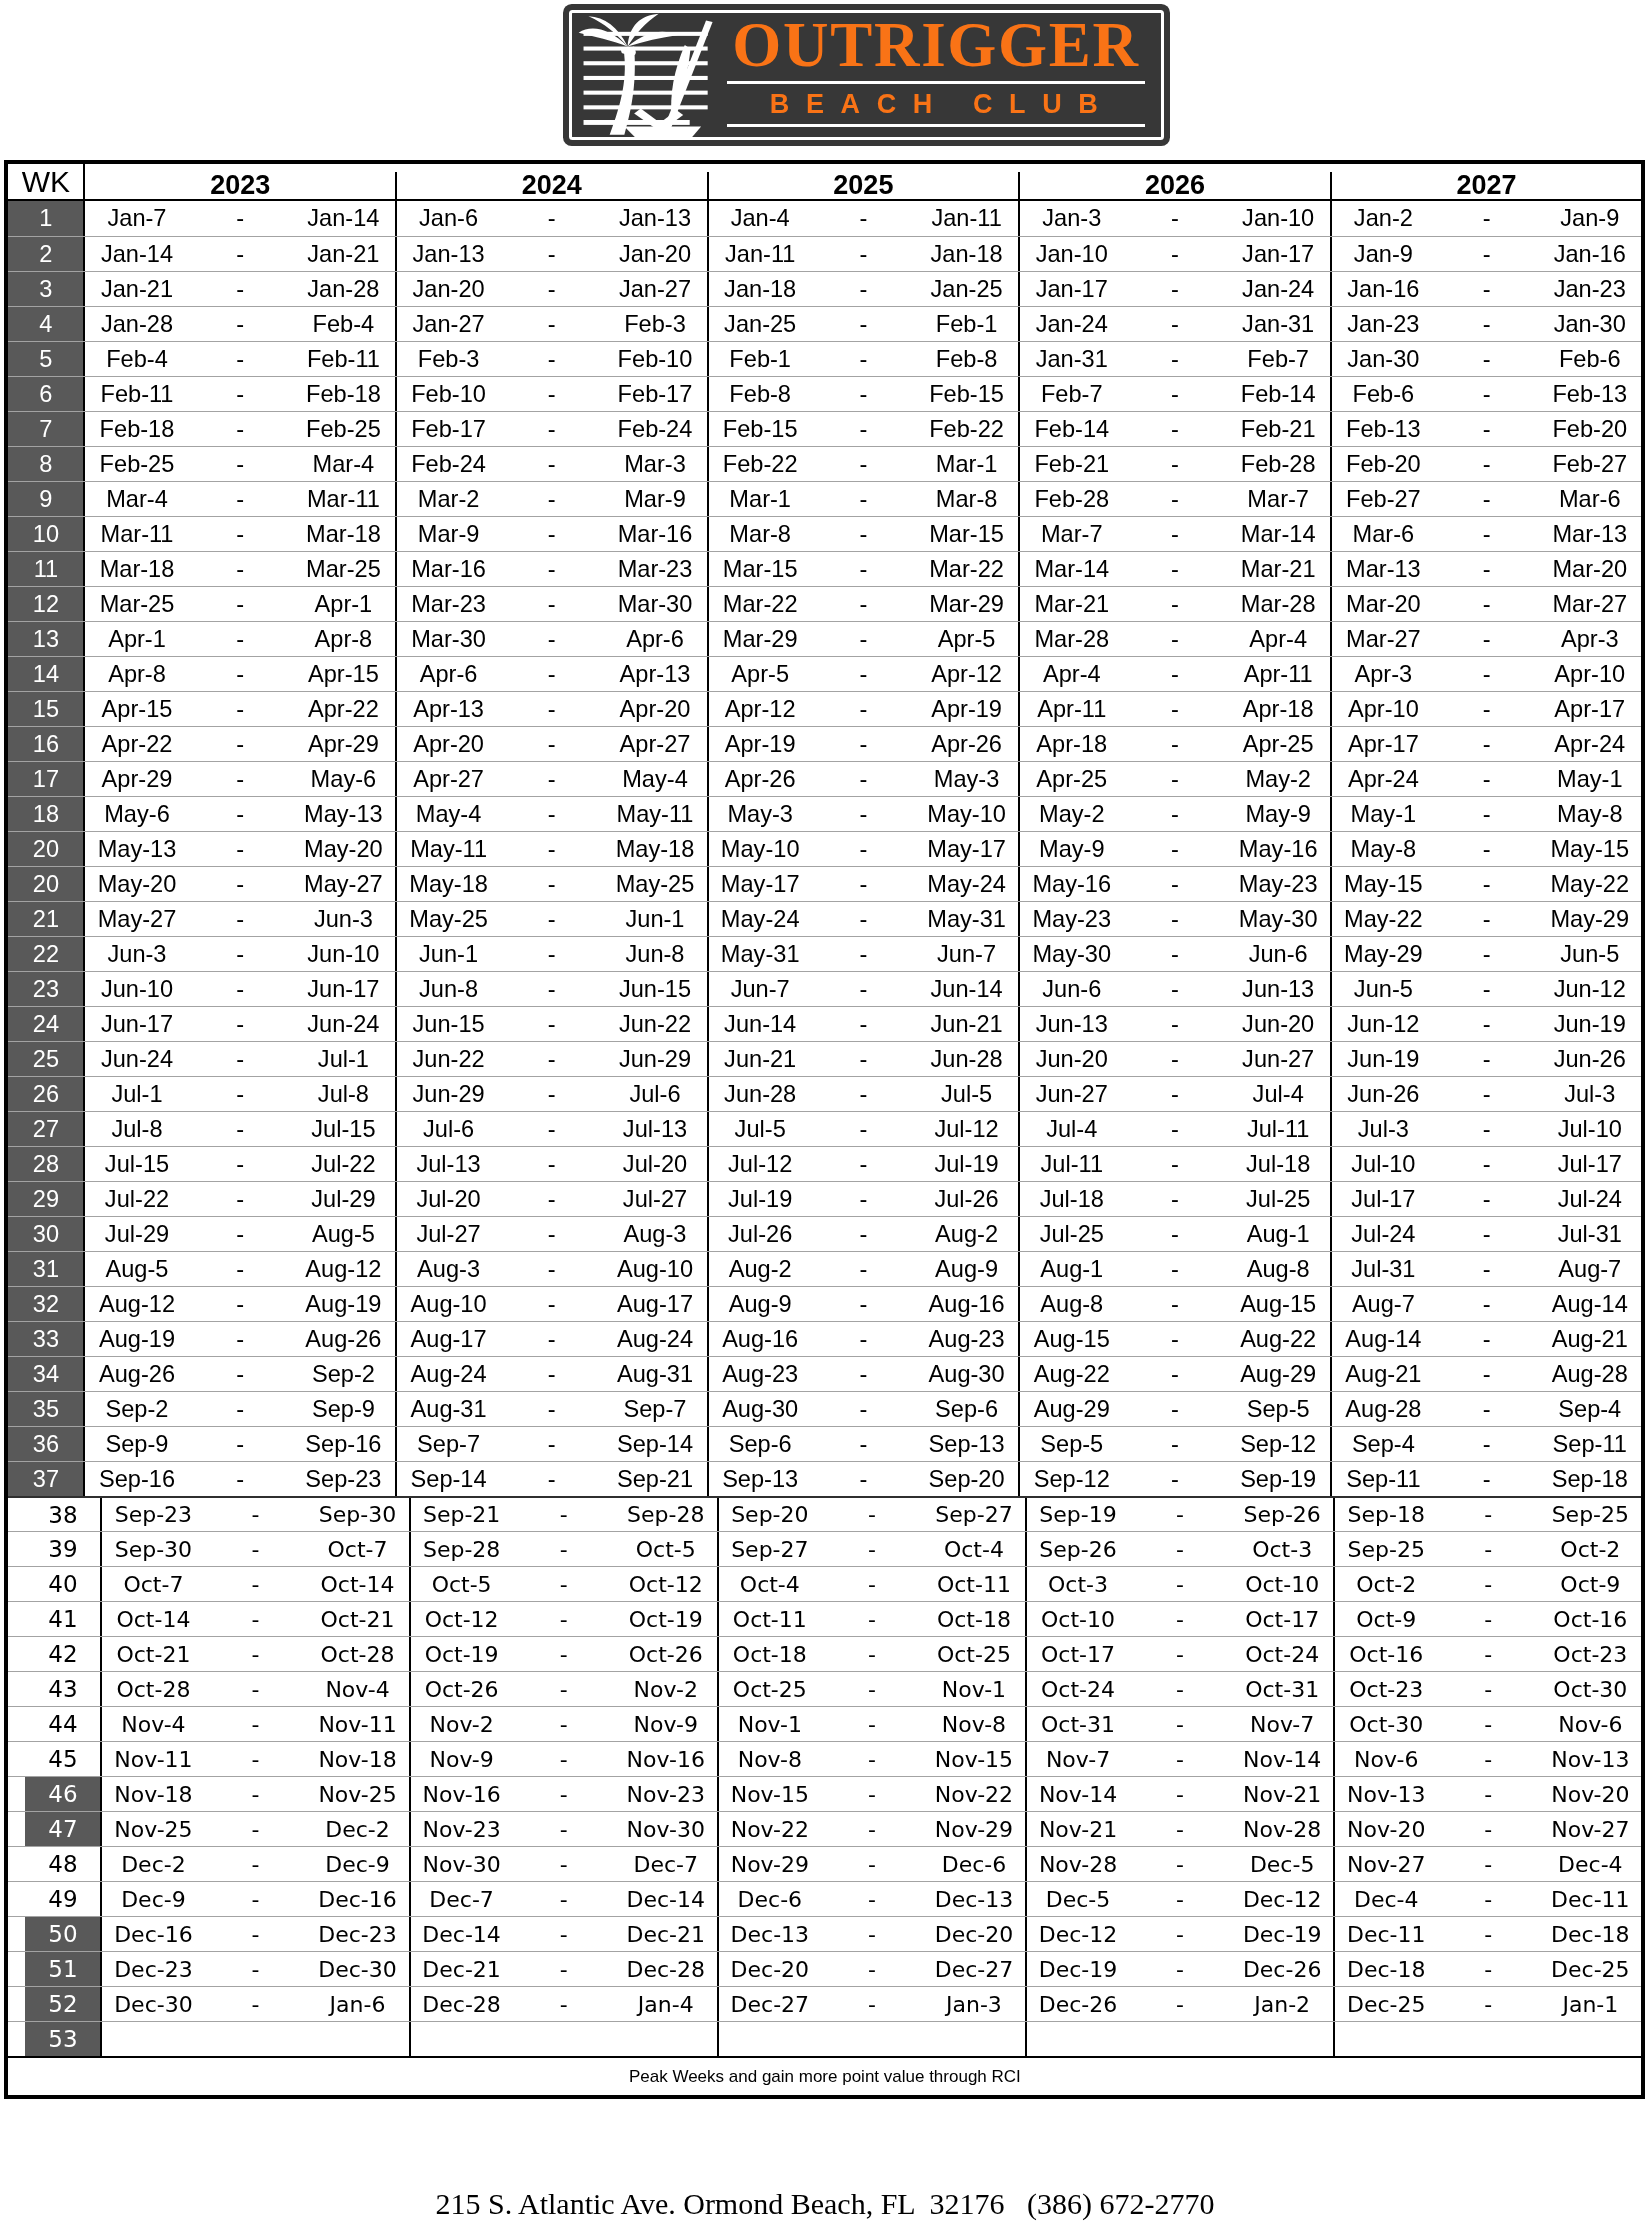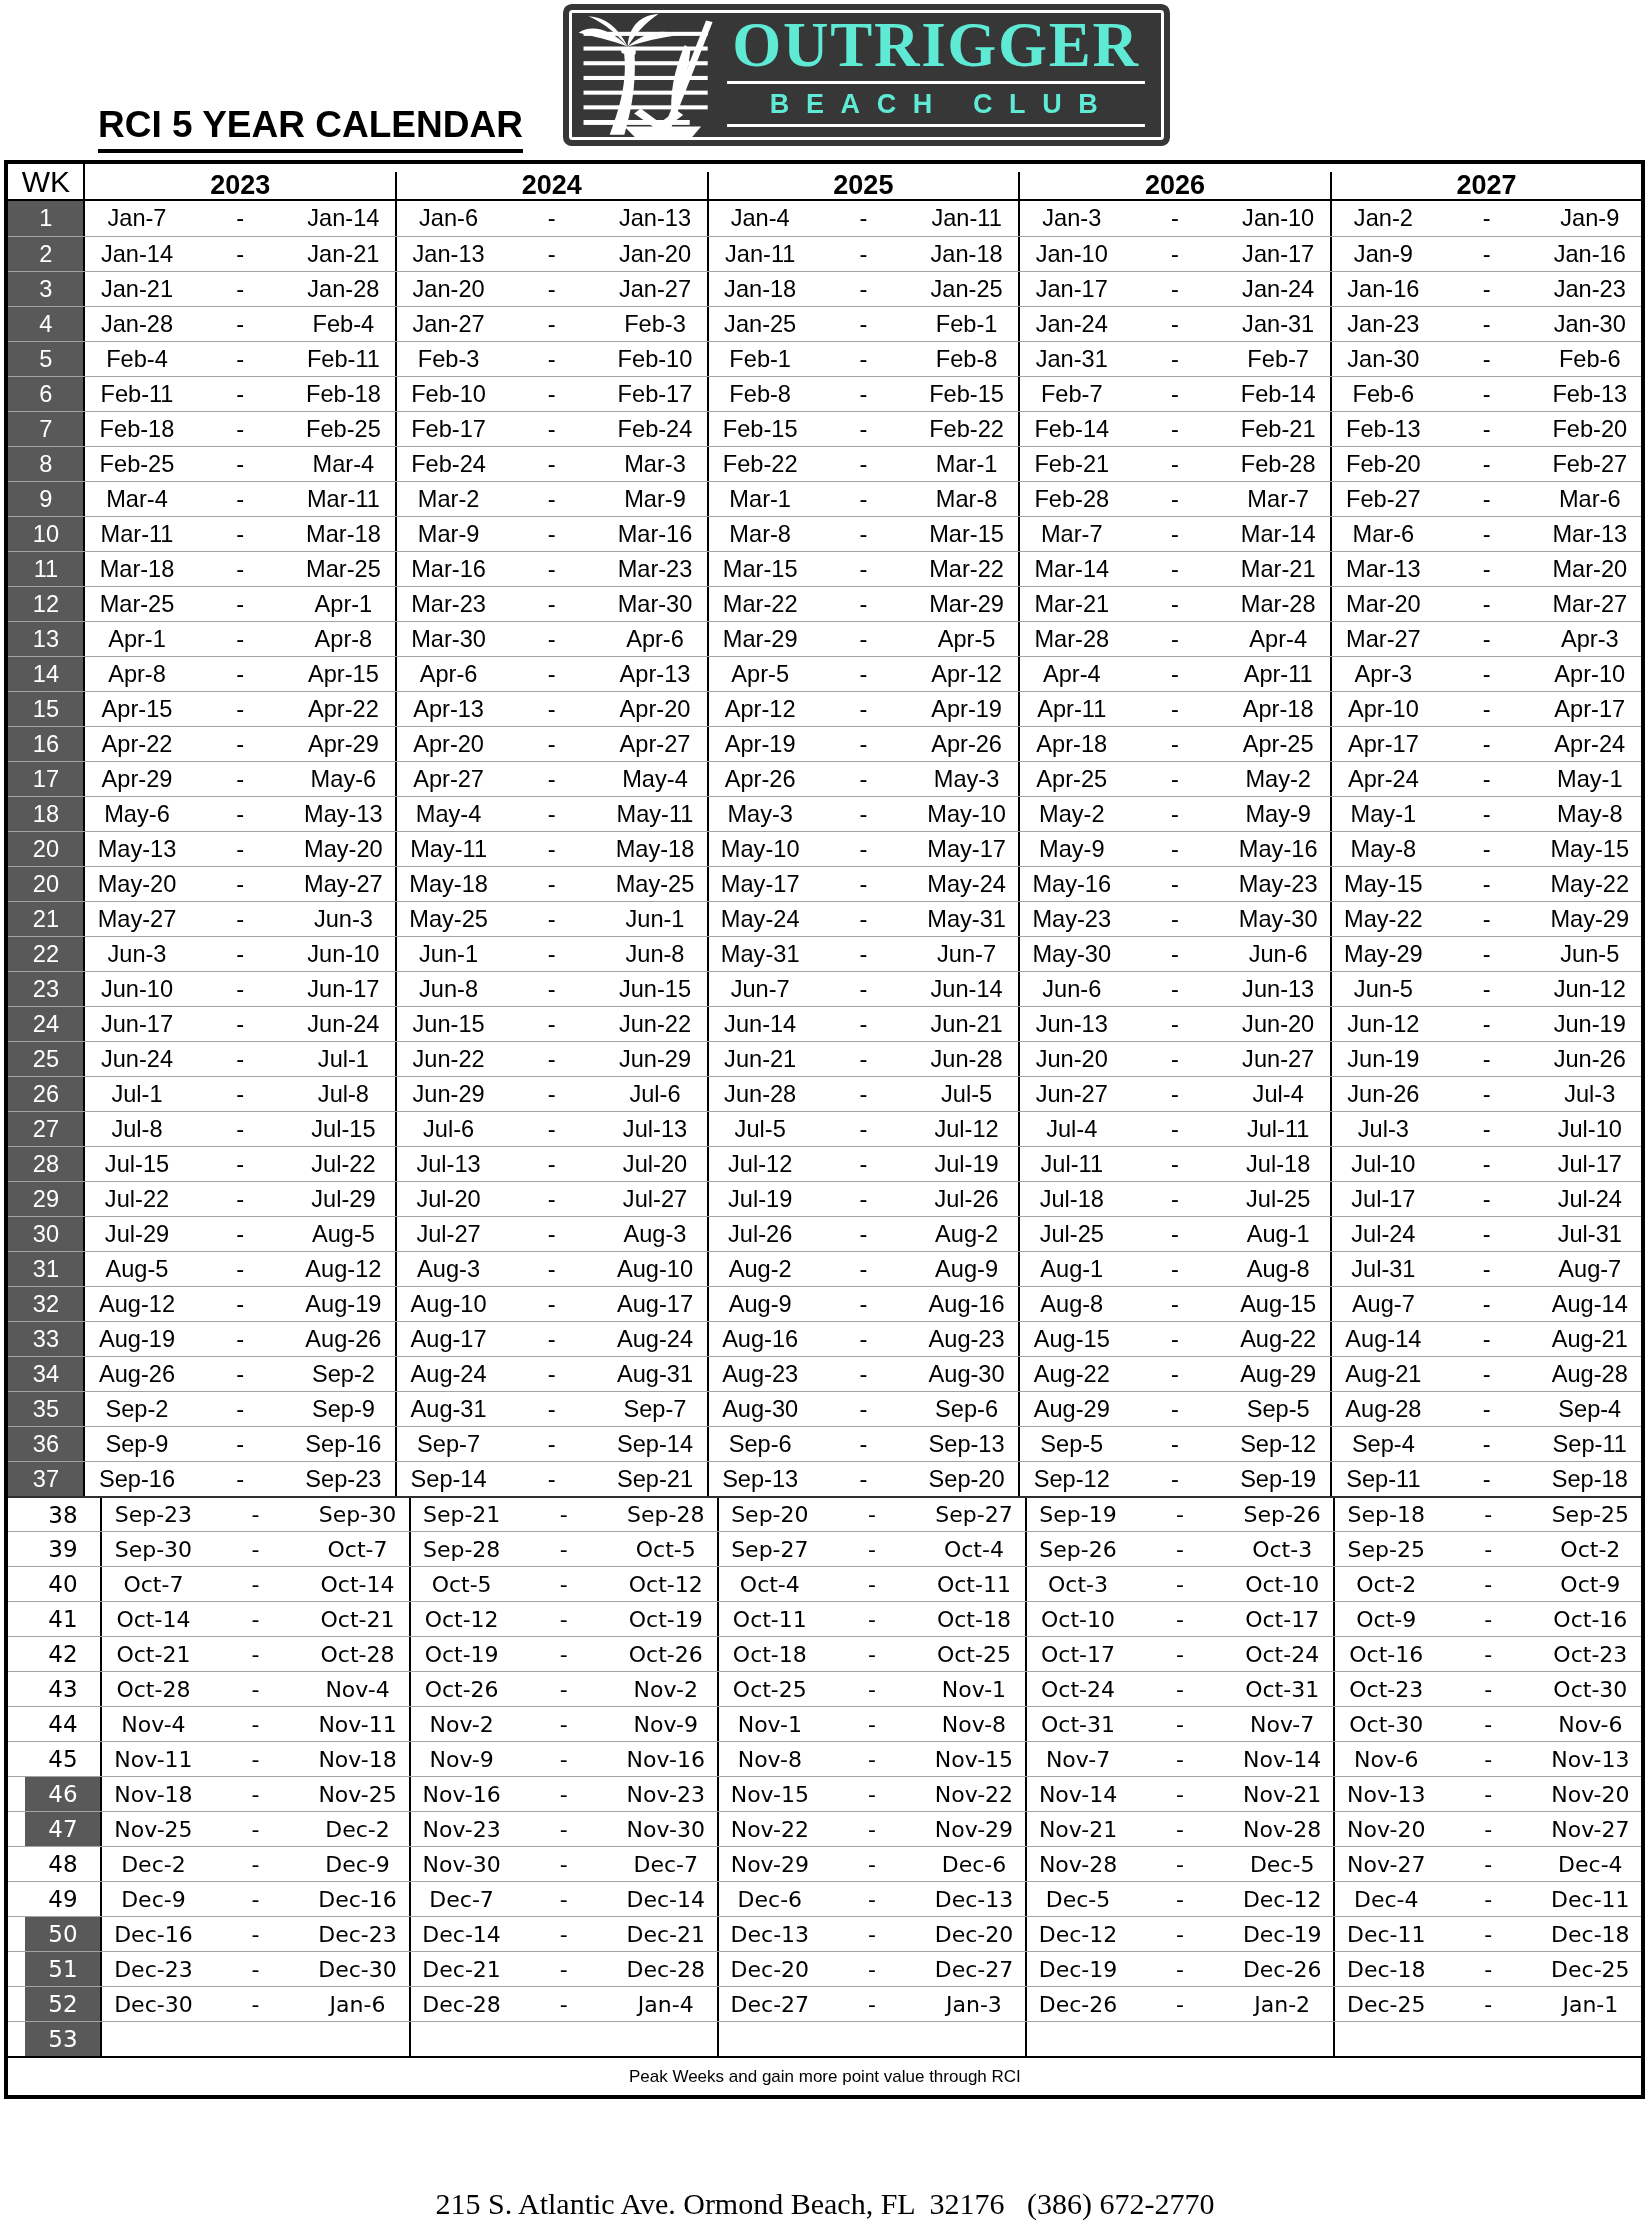--- a/index.html
+++ b/index.html
@@ -6,21 +6,21 @@
   html,body { background:#ffffff; }
   body { width:1650px; height:2236px; position:relative; font-family:"Liberation Sans",sans-serif; color:#000; }
   .page { position:absolute; inset:0; background:#fff; }
 
   
   .logo { position:absolute; left:563px; top:4.4px; width:607px; height:142px;
           background:var(--logo-bg,#373737); border-radius:8.7px; overflow:hidden; }
   .logo-frame { position:absolute; left:6.1px; top:6.1px; right:6.1px; bottom:6.1px;
                 border:3.5px solid #fff; border-radius:3.5px; pointer-events:none; }
   .logo-art { position:absolute; left:14px; top:7.9px; width:147px; height:127px; }
-  .logo-text { position:absolute; left:162px; top:8.7px; right:23px; color:#5eead4; }
+  .logo-text { position:absolute; left:162px; top:8.7px; right:23px; color:#f97316; }
   .logo-brand { font-family:"Liberation Serif",serif; font-weight:bold; font-size:63px;
                 line-height:1.04; letter-spacing:1.7px; text-align:center; white-space:nowrap; }
   .logo-rule  { border-top:3.5px solid #fff; margin:2.6px 1.7px 4.4px 1.7px; }
   .logo-sub   { font-size:27px; font-weight:bold; letter-spacing:16.6px; text-align:center;
                 padding-left:12.2px; white-space:nowrap; }
   .logo-rule2 { border-top:3.5px solid #fff; margin:4.4px 1.7px 0 1.7px; }
 
   
   .title { position:absolute; left:98px; top:104px; font-size:37px; font-weight:bold;
            letter-spacing:0px; padding-bottom:2.6px; border-bottom:4.4px solid #000; white-space:nowrap; }
@@ -82,21 +82,20 @@
       <path d="M58,140 L152,140 L140,154 L72,154 Z"></path>
     </svg>
     <div class="logo-text">
       <div class="logo-brand">OUTRIGGER</div>
       <div class="logo-rule"></div>
       <div class="logo-sub">BEACH CLUB</div>
       <div class="logo-rule2"></div>
     </div>
   </div>
 
-  <div class="title">RCI 5 YEAR CALENDAR</div>
 
   <div class="cal">
     <div class="hrow">
       <div class="hwk">WK</div>
       <div class="hyear">2023</div>
       <div class="hyear">2024</div>
       <div class="hyear">2025</div>
       <div class="hyear">2026</div>
       <div class="hyear">2027</div>
     </div>

